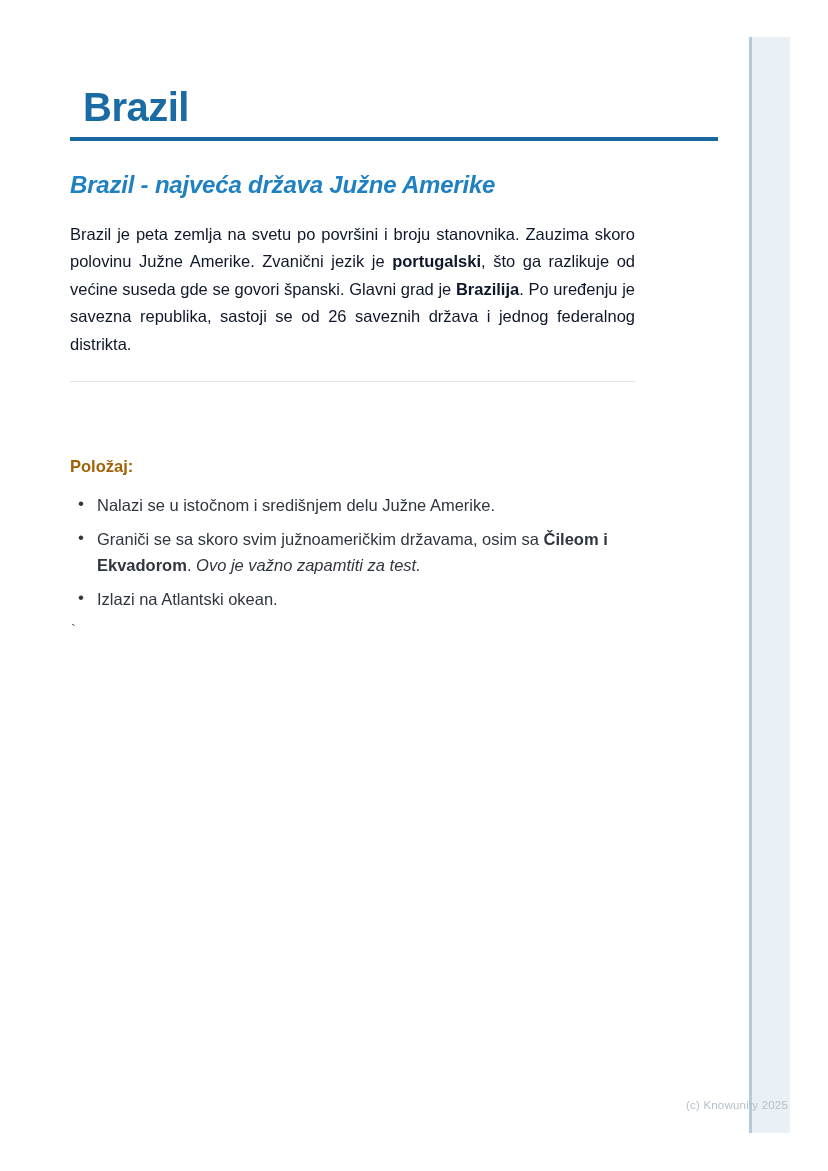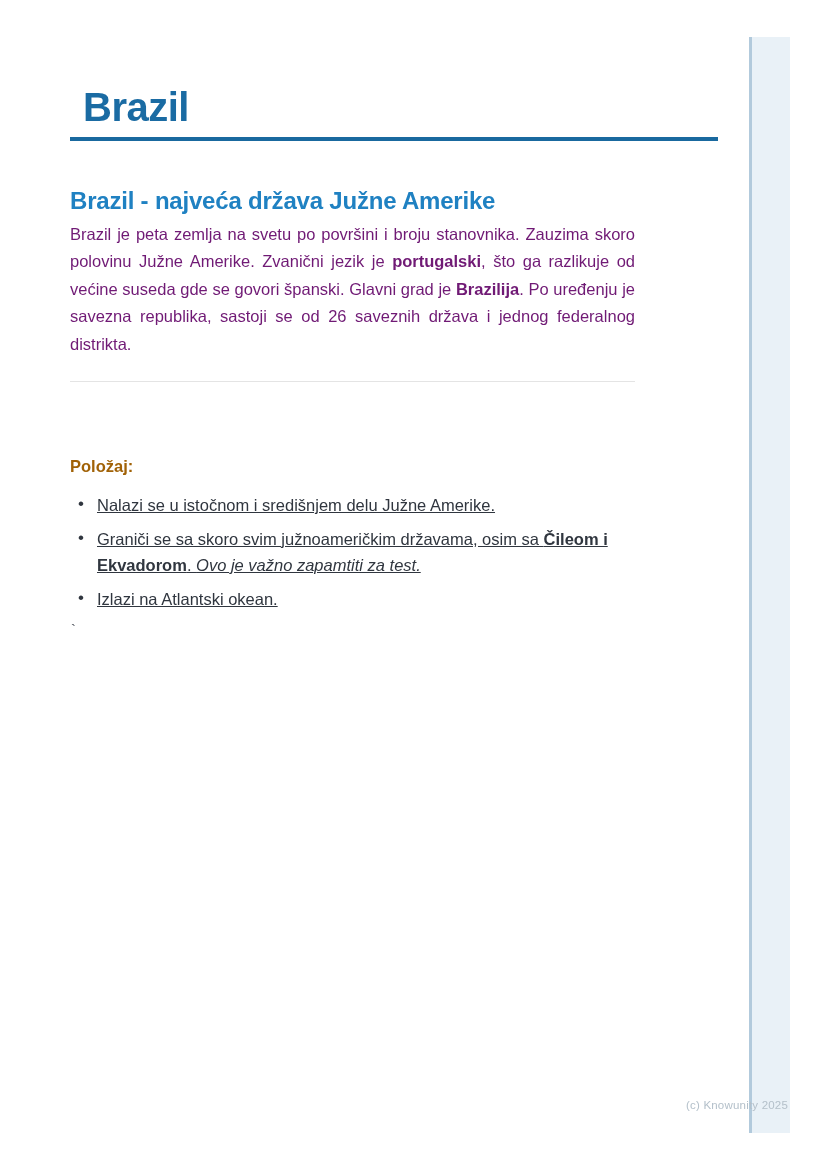--- a/index.html
+++ b/index.html
@@ -45,31 +45,31 @@
   }
   .section-heading {
     position: absolute;
     left: 70px;
     margin: 0;
     font-size: 24px;
     font-weight: 700;
     letter-spacing: -0.2px;
     color: #1f81c2;
   }
-  .heading-1 { top: 187px; }
+  .heading-1 { top: 171px; font-style: italic; }
   .heading-2 { top: 408px; }
   .body-paragraph {
     position: absolute;
     left: 70px;
     top: 221px;
     width: 565px;
     margin: 0;
     font-size: 16.5px;
     line-height: 27.4px;
-    color: #701a75;
+    color: #0f172a;
     text-align: justify;
   }
   .divider {
     position: absolute;
     left: 70px;
     top: 381px;
     width: 565px;
     height: 0;
     border-top: 1px solid #e4e4e4;
   }
@@ -91,21 +91,20 @@
     padding: 0;
     list-style: none;
     font-size: 16.5px;
     line-height: 26.5px;
     color: #30363f;
   }
   .bullet-list li {
     position: relative;
     padding-left: 27px;
     margin-bottom: 7px;
-    text-decoration: underline;
   }
   .bullet-list li::before {
     content: "\2022";
     position: absolute;
     left: 8px;
     top: -1px;
     font-size: 17px;
     color: #30363f;
   }
   .stray-char {

